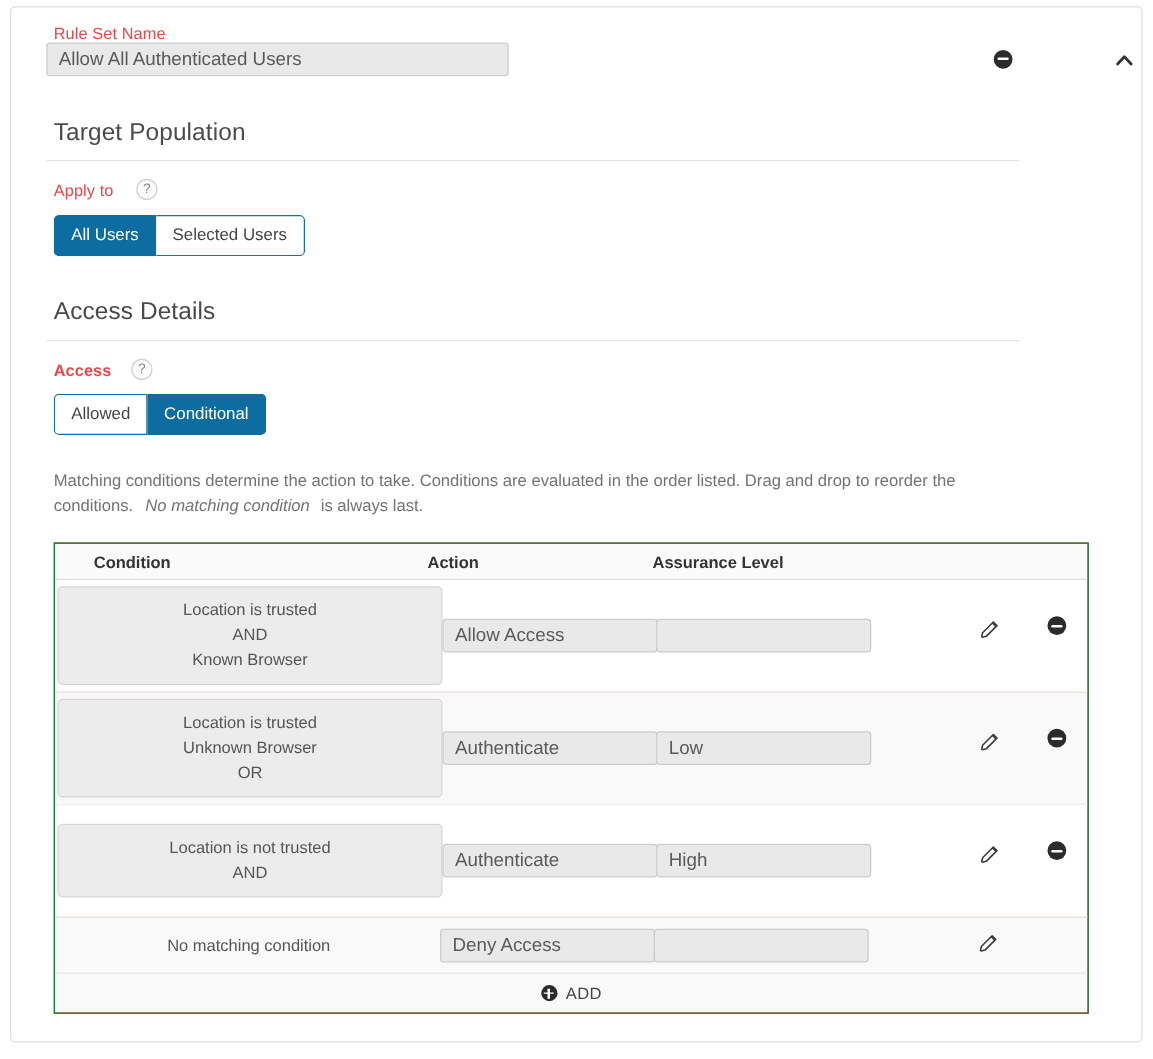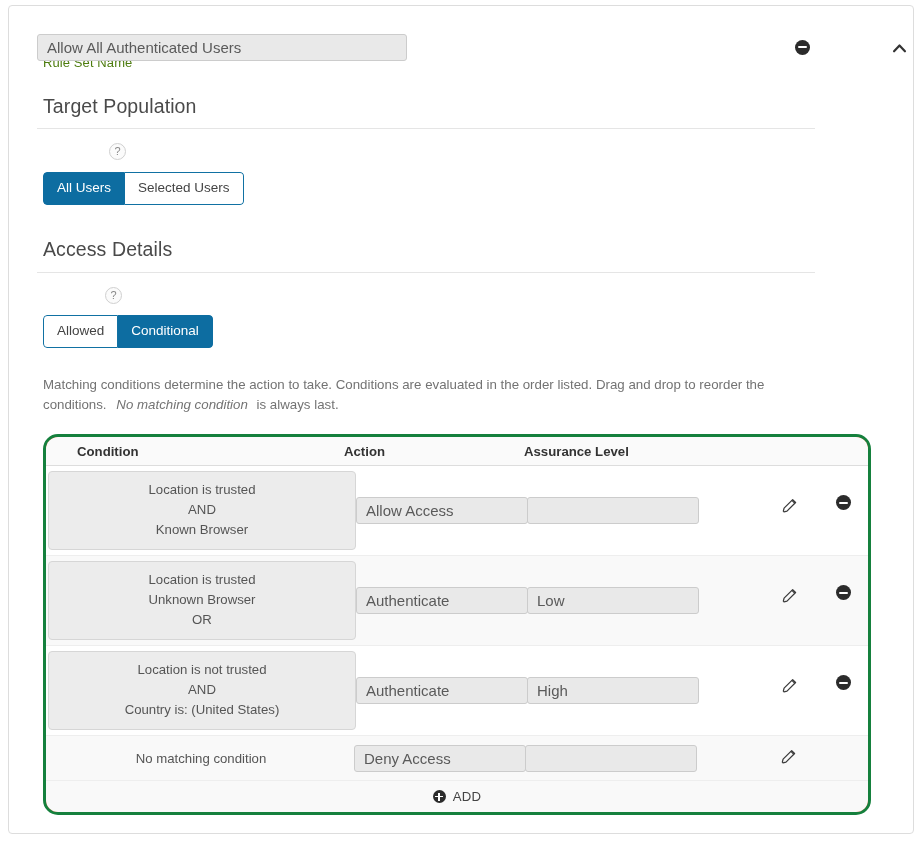--- a/index.html
+++ b/index.html
@@ -17,23 +17,22 @@
     background: #ffffff;
     border: 1px solid #dddddd;
     border-radius: 4px;
   }
   .card-inner { position: relative; width: 100%; height: 100%; }
 
   
   .field-label {
     position: absolute;
     font-size: 13px;
-    color: #4d7c0f;
+    color: #ef4444;
     letter-spacing: 0.1px;
-    margin-top: 36px;
   }
   .text-input {
     border: 1px solid #cccccc;
     border-radius: 3px;
     background: #e9e9e9;
     color: #5a5a5a;
     font-family: "Liberation Sans", sans-serif;
     font-size: 15px;
     padding: 0 9px;
     outline: none;
@@ -147,22 +146,22 @@
     line-height: 20px;
     color: #737373;
   }
   #conditions-description .em { font-style: italic; }
 
   
   .cond-table {
     position: absolute;
     left: 34px; top: 428px;
     width: 828px;
-    border: 3px solid #15803d;
-    border-radius: 15px;
+    border: 1px solid #15803d;
+    border-radius: 0;
     overflow: hidden;
     background: #c2410c;
   }
   .cond-head {
     display: flex;
     height: 29px;
     align-items: center;
     background: #fafafa;
     border-bottom: 1px solid #dddddd;
   }
@@ -368,21 +367,20 @@
         <button class="row-remove-btn">
           <span class="minus-circle"></span>
         </button>
       </div>
 
       <div class="cond-row tall">
         <div class="cell-condition">
           <div class="cond-box">
             <div>Location is not trusted</div>
             <div>AND</div>
-            <div>Country is: (United States)</div>
           </div>
         </div>
         <div class="cell-action">
           <input class="text-input row-input" type="text" readonly="" value="Authenticate" style="">
         </div>
         <div class="cell-assurance">
           <input class="text-input row-input" type="text" readonly="" value="High" style="">
         </div>
         <button class="pencil-btn">
           <svg viewBox="0 0 24 24" width="20" height="20">

